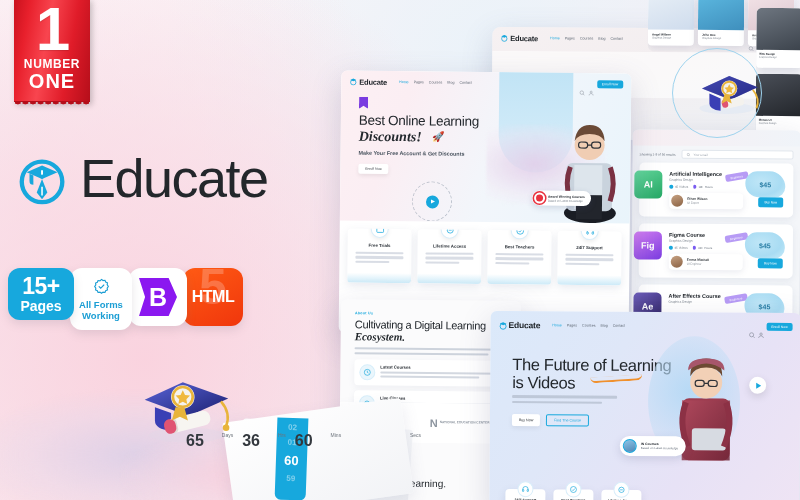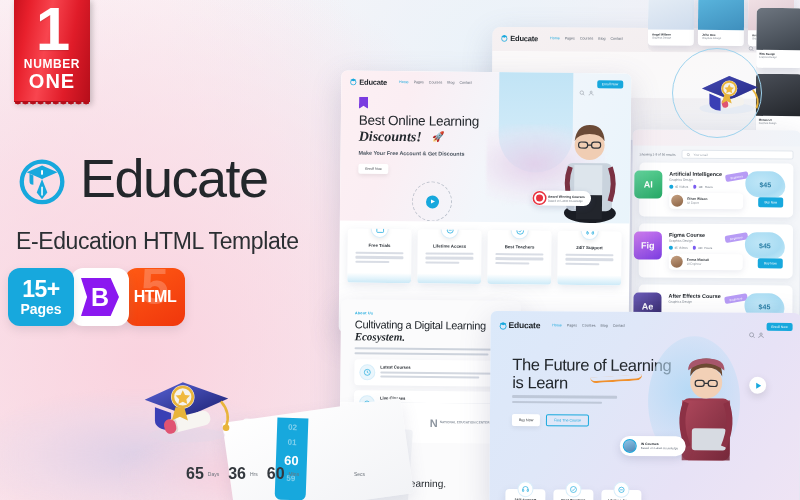--- a/index.html
+++ b/index.html
@@ -53,21 +53,21 @@
 
   
   .brand{ position:absolute; left:14px; top:150px; z-index:30; display:flex; align-items:center; gap:8px;}
   .brand-mark{ width:58px; height:56px; position:relative; }
   .brand-name{ font-size:54px; font-weight:400; color:#23272b; letter-spacing:-1.5px; line-height:54px;}
   .tagline{ position:absolute; left:16px; top:228px; font-size:23px; color:#2b2f33; letter-spacing:-0.4px; z-index:30;}
 
   
   .badges{ position:absolute; left:8px; top:268px; display:flex; align-items:flex-start; z-index:30;}
   .bdg{ border-radius:12px; position:relative; box-shadow:0 4px 10px rgba(120,110,130,0.18);}
-  .bdg-pages{ width:66px; height:58px; background:#17a8dd; display:flex; flex-direction:column; justify-content:center; align-items:center; color:#fff; z-index:5;}
+  .bdg-pages{ width:66px; height:52px; background:#17a8dd; display:flex; flex-direction:column; justify-content:center; align-items:center; color:#fff; z-index:5;}
   .bdg-pages .b1{ font-size:23px; font-weight:bold; line-height:23px; letter-spacing:-0.5px;}
   .bdg-pages .b2{ font-size:14px; font-weight:bold; line-height:16px;}
   .bdg-forms{ width:62px; height:62px; background:#fff; margin-left:-4px; display:flex; flex-direction:column; justify-content:center; align-items:center; z-index:4;}
   .bdg-forms .b1{ font-size:9.5px; font-weight:bold; color:#1b9ed4; line-height:11px; text-align:center;}
   .bdg-boot{ width:58px; height:58px; background:#fff; margin-left:-3px; display:flex; justify-content:center; align-items:center; z-index:3;}
   .boot-shape{
     width:38px; height:38px; background:#8b18f0; color:#fff;
     display:flex; align-items:center; justify-content:center;
     font-size:25px; font-weight:bold;
     clip-path: polygon(0% 0%, 78% 0%, 100% 50%, 78% 100%, 0% 100%, 16% 50%);
@@ -206,21 +206,21 @@
   .dcard .dcap .d1{ font-size:2.8px;font-weight:bold;color:#2a2f35;}
   .dcard .dcap .d2{ font-size:2.4px;color:#7b838d;}
 
   
   .cap3d{ position:absolute; left:130px; top:360px; width:110px; height:90px; z-index:20;}
   .cap3d-sm{ position:absolute; left:690px; top:60px; width:76px; height:62px; z-index:25;}
   .cap-circle{ position:absolute; left:672px; top:48px; width:90px; height:90px; border-radius:50%; border:1px solid #9ed3ee; z-index:24;}
 
   
   .countdown{ position:absolute; left:186px; top:432px; display:flex; align-items:flex-end; gap:9px; z-index:28;}
-  .cd-unit{ display:flex; align-items:center; gap:4px;margin-top:33px;}
+  .cd-unit{ display:flex; align-items:flex-start; gap:18px;}
   .cd-unit .v{ font-size:16px; font-weight:bold; color:#33383e;}
   .cd-unit .l{ font-size:5px; color:#6d747c;}
   .cd-strip{ position:absolute; left:276px; top:418px; width:31px; height:82px; background:#17a8dd;
              border-radius:0 0 6px 6px; z-index:27; display:flex; flex-direction:column; align-items:center; padding-top:5px; gap:6px;
              transform:rotate(2deg); overflow:hidden;}
   .cd-strip span{ font-size:8px; font-weight:bold; color:rgba(255,255,255,.45);}
   .cd-strip span.on{ color:#fff; font-size:13px;}
 
   .papers{ position:absolute; left:228px; top:410px; width:180px; height:96px; z-index:10;
            background:linear-gradient(160deg,#ffffff 0%,#f2f3f6 100%); transform:rotate(-8deg); border-radius:3px;
@@ -249,26 +249,35 @@
         <path d="M29 16 L45 23 L29 30 L13 23 Z" fill="#17a8dd"></path>
         <path d="M16 24.5 L16 32 Q16 36 20 36 L20 26.5 Z" fill="#17a8dd"></path>
         <path d="M29 21 L29 27" stroke="#fff" stroke-width="2"></path>
         <circle cx="29" cy="27.5" r="2.2" fill="#17a8dd"></circle>
         <path d="M29 30 L34.5 44 L29 51 L23.5 44 Z" fill="#17a8dd"></path>
         <path d="M29 38 L29 47" stroke="#fff" stroke-width="1.6"></path>
       </svg>
     </div>
     <div class="brand-name">Educate</div>
   </div>
-  <div class="tagline">E-Education HTML Template</div>
 
   <div class="badges">
     <div class="bdg bdg-pages">
       <div class="b1">15+</div>
       <div class="b2">Pages</div>
+    </div>
+    <div class="bdg bdg-forms">
+      <span>
+        <svg width="17" height="17" viewBox="0 0 24 24" fill="none" stroke="#1b9ed4" stroke-width="1.6">
+          <path d="M12 2 l2.2 1.6 2.7-.4 1 2.5 2.5 1-.4 2.7L21.6 12l-1.6 2.2.4 2.7-2.5 1-1 2.5-2.7-.4L12 21.6 9.8 20l-2.7.4-1-2.5-2.5-1 .4-2.7L2.4 12 4 9.8l-.4-2.7 2.5-1 1-2.5 2.7.4z"></path>
+          <path d="M8.6 12.2l2.3 2.3 4.4-4.6" stroke-linecap="round"></path>
+        </svg>
+      </span>
+      <div class="b1">All Forms</div>
+      <div class="b1">Working</div>
     </div>
     <div class="bdg bdg-boot">
       <div class="boot-shape">B</div>
     </div>
     <div class="bdg bdg-html">
       <div class="big5">5</div>
       <div class="htxt">HTML</div>
     </div>
   </div>
 
@@ -681,21 +690,21 @@
               <circle cx="12" cy="8" r="4"></circle>
               <path d="M4 21c0-4.4 3.6-7 8-7s8 2.6 8 7"></path>
             </svg>
         </span>
         <span class="mbtn">Enroll Now</span>
       </div>
     </div>
 
     <div class="mC-title">
       <span>The Future of Learning</span><br>
-      <span>is Learn</span>
+      <span>is Videos</span>
     </div>
     <div class="mC-under"></div>
     <div class="mC-p">
         <i></i>
         <i style="width:86%"></i>
       </div>
     <div class="mC-btns">
       <span class="mC-b1">Buy Now</span>
       <span class="mC-b2">Find The Course</span>
     </div>

